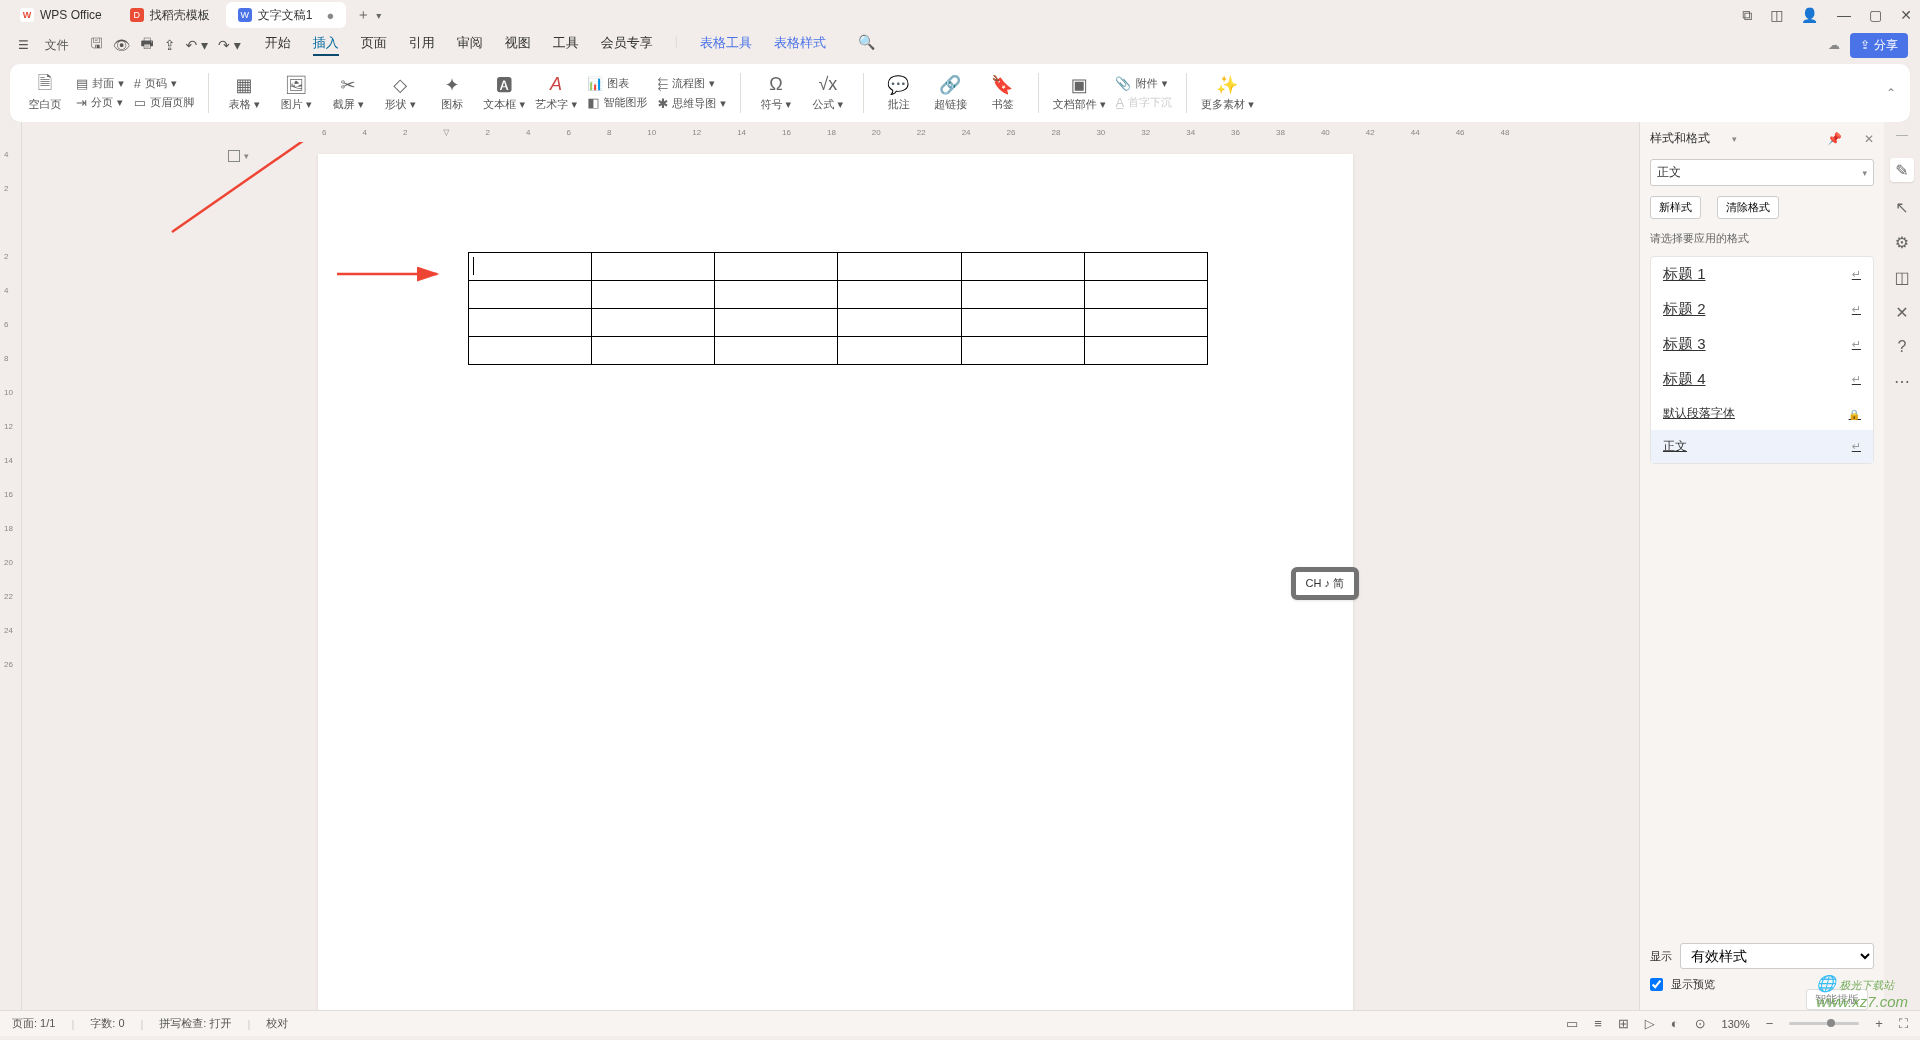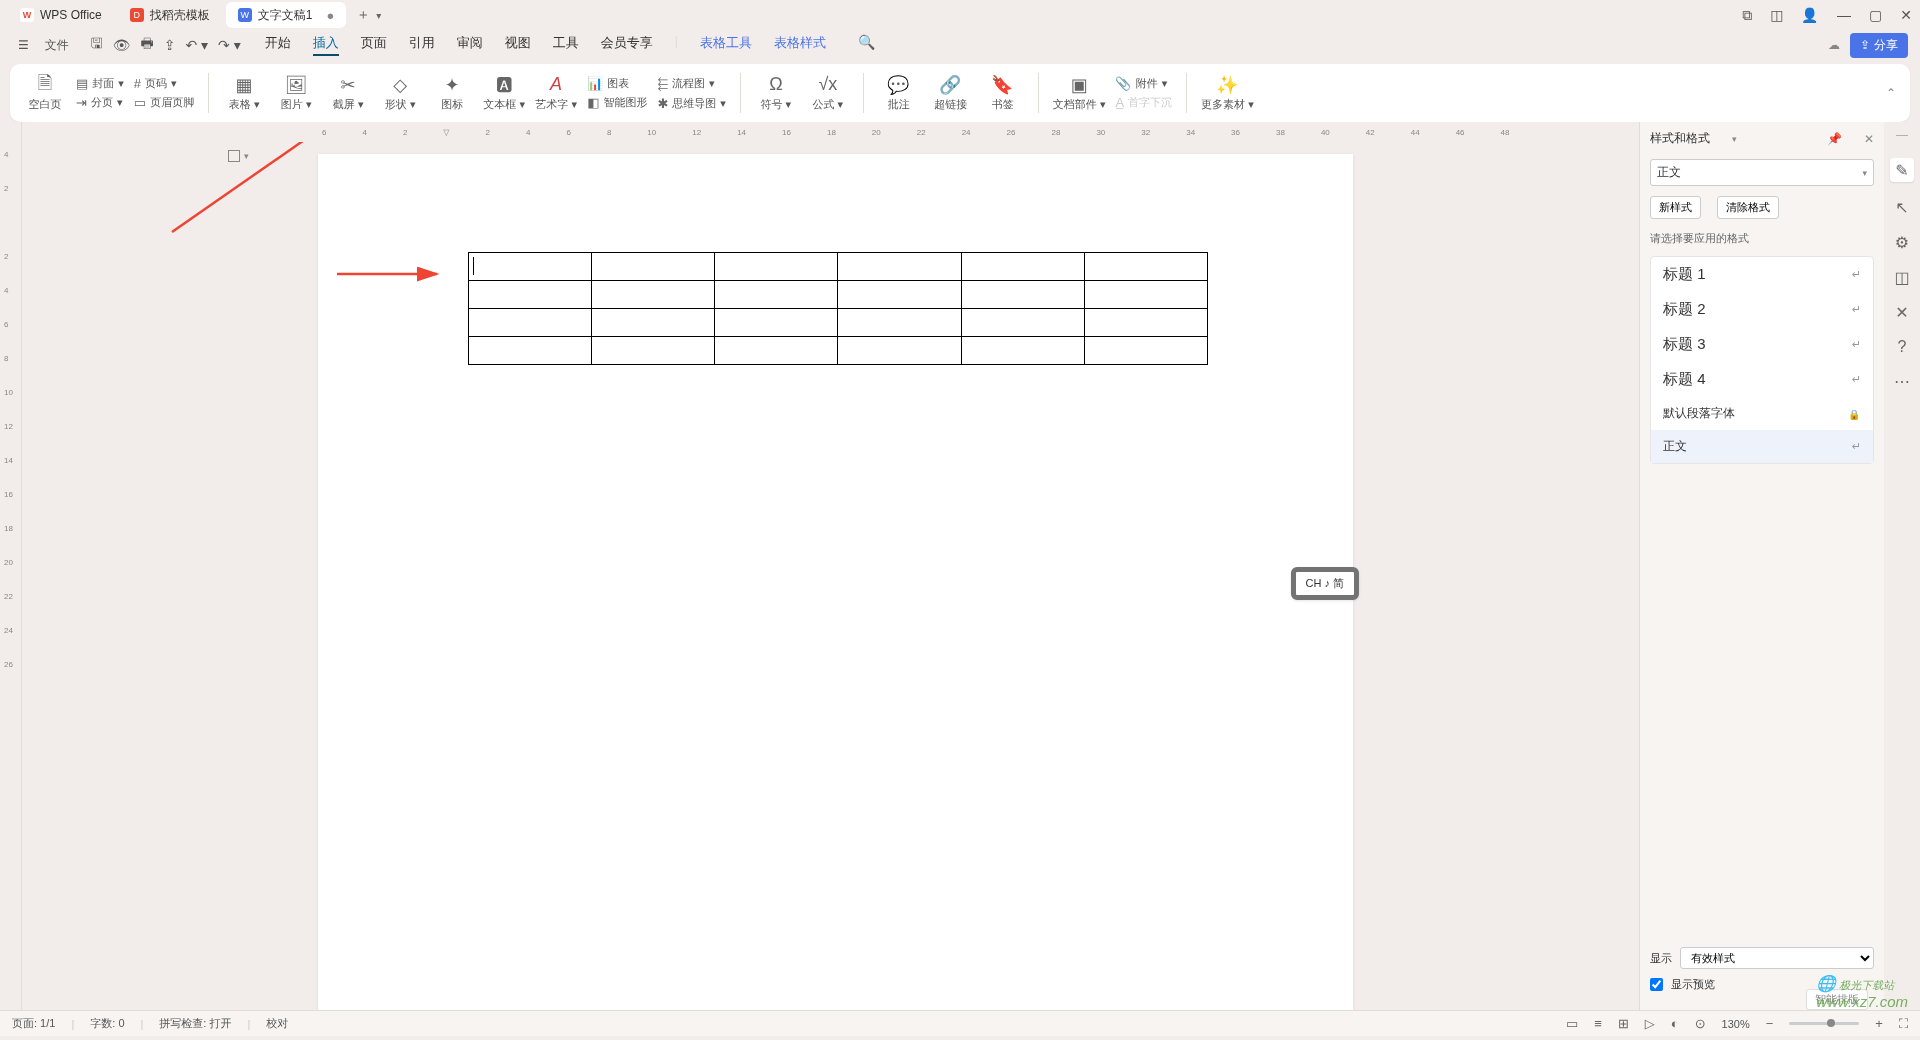--- a/index.html
+++ b/index.html
@@ -64,29 +64,29 @@
 
 .rpanel { width: 245px; background: #f7f4f2; border-left: 1px solid #e0dcd8; display: flex; flex-direction: column; }
 .rpanel-hdr { display: flex; align-items: center; padding: 8px 10px; font-size: 12px; gap: 22px; }
 .rpanel-hdr .spacer { flex: 1; }
 .rpanel-hdr span.icon { color: #888; font-size: 12px; }
 .style-select { margin: 4px 10px; }
 .style-select select, .style-input { width: 100%; border: 1px solid #ccc; background: #fff; padding: 4px 6px; font-size: 12px; border-radius: 3px; }
 .style-btns { display: flex; gap: 16px; margin: 6px 10px; }
 .style-btns button { border: 1px solid #ccc; background: #fff; padding: 3px 8px; font-size: 11px; border-radius: 3px; }
 .prompt { font-size: 11px; color: #666; margin: 6px 10px; }
-.style-list { margin: 4px 10px; background: #fff; border: 1px solid #e5e5e5; border-radius: 4px; }
+.style-list { margin: 4px 10px; background: #fff; border: 1px solid #e5e5e5; border-radius: 4px; text-decoration: underline; }
 .style-item { padding: 8px 12px; display: flex; align-items: center; justify-content: space-between; font-size: 15px; cursor: pointer; }
 .style-item.selected { background: #eef2fb; }
 .style-item .ret { color: #999; font-size: 11px; }
 .style-item.small { font-size: 12px; }
 .style-item.lock .ret::before { content: '🔒'; font-size: 10px; }
 .rpanel-footer { margin-top: auto; padding: 10px; font-size: 11px; }
 .rpanel-footer .row { display: flex; align-items: center; gap: 8px; margin-bottom: 8px; }
-.rpanel-footer select { flex: 1; border: 1px solid #ccc; padding: 3px 6px; font-size: 11px; border-radius: 3px; background: #fff; }
+.rpanel-footer select { flex: 1; border: 1px solid #ccc; padding: 3px 6px; font-size: 14px; border-radius: 3px; background: #fff; }
 
 
 .iconstrip { width: 36px; background: #f2edea; display: flex; flex-direction: column; align-items: center; padding-top: 6px; gap: 16px; color: #666; font-size: 16px; }
 .iconstrip .active-ind { width: 24px; height: 24px; background: #fff; border-radius: 4px; display: flex; align-items: center; justify-content: center; box-shadow: 0 1px 2px rgba(0,0,0,0.1); }
 
 
 .statusbar { height: 26px; background: #f7f4f2; border-top: 1px solid #e0dcd8; display: flex; align-items: center; padding: 0 12px; font-size: 11px; color: #555; gap: 16px; }
 .statusbar .spacer { flex: 1; }
 .statusbar .sicon { font-size: 13px; color: #666; }
 

